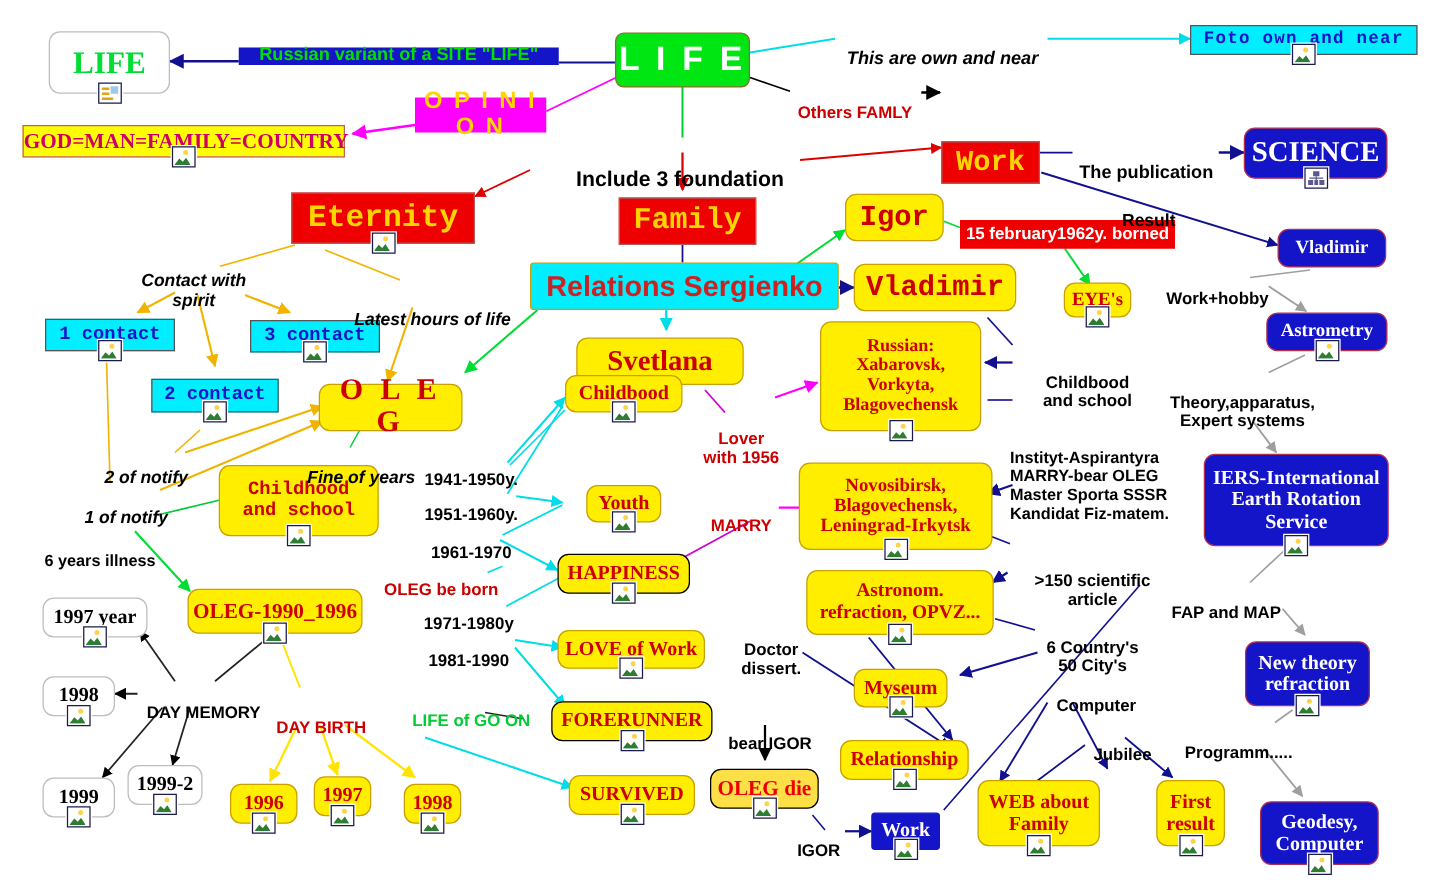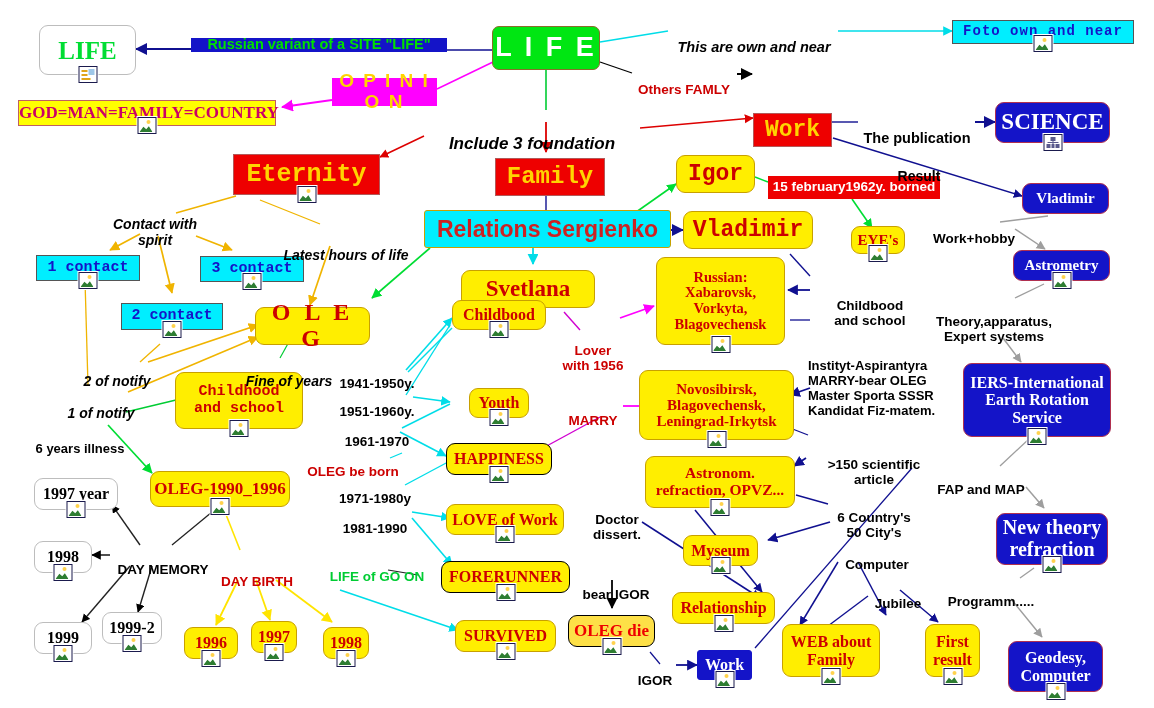--- a/index.html
+++ b/index.html
@@ -423,21 +423,21 @@
 <div class="node b-yellow" style="left:446px;top:504px;width:118px;height:31px;font-size:16px;">
   <span class="lbl">LOVE of Work</span>
   <span class="ico"><i class="sky"></i><i class="hill"></i><i class="sun"></i></span>
 </div>
 
 <div class="node b-yellow" style="left:683px;top:535px;width:75px;height:31px;font-size:16px;">
   <span class="lbl">Myseum</span>
   <span class="ico"><i class="sky"></i><i class="hill"></i><i class="sun"></i></span>
 </div>
 
-<div class="node b-blue" style="left:996px;top:513px;width:112px;height:52px;font-size:20px;">
+<div class="node b-blue" style="left:996px;top:513px;width:100px;height:52px;font-size:16px;">
   <span class="lbl">New theory
 refraction</span>
   <span class="ico"><i class="sky"></i><i class="hill"></i><i class="sun"></i></span>
 </div>
 
 <div class="node b-plain" style="left:34px;top:541px;width:58px;height:32px;font-size:16px;">
   <span class="lbl">1998</span>
   <span class="ico"><i class="sky"></i><i class="hill"></i><i class="sun"></i></span>
 </div>
 
@@ -508,21 +508,21 @@
 Computer</span>
   <span class="ico"><i class="sky"></i><i class="hill"></i><i class="sun"></i></span>
 </div>
 
 <div class="lblnode t-black" style="left:668px;top:22px;width:172px;font-size:14.5px;font-style:italic;">
   <span>This are own and near</span></div>
 
 <div class="lblnode t-red" style="left:628px;top:66px;width:112px;font-size:13.5px;">
   <span>Others FAMLY</span></div>
 
-<div class="lblnode t-black" style="left:424px;top:114px;width:216px;font-size:17px;font-style:italic;">
+<div class="lblnode t-black" style="left:436px;top:114px;width:216px;font-size:17px;">
   <span>Include 3 foundation</span></div>
 
 <div class="lblnode t-black" style="left:856px;top:113px;width:122px;font-size:14.5px;">
   <span>The publication</span></div>
 
 <div class="lblnode t-black" style="left:888px;top:152px;width:62px;font-size:14px;">
   <span>Result</span></div>
 
 <div class="lblnode t-black" style="left:928px;top:215px;width:92px;font-size:13.5px;">
   <span>Work+hobby</span></div>

